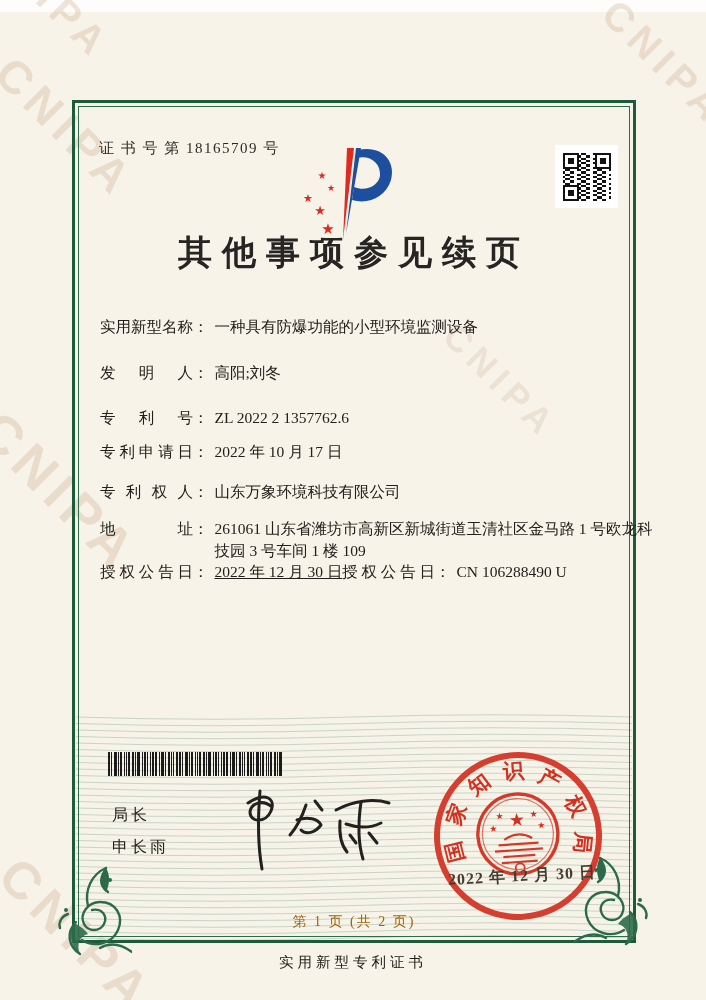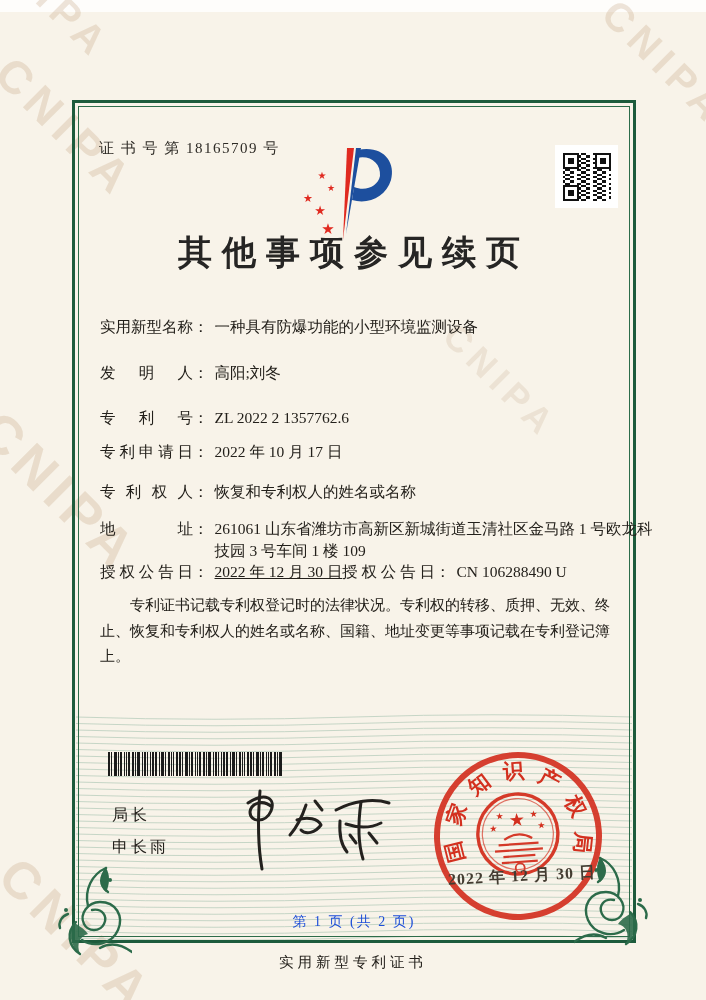--- a/index.html
+++ b/index.html
@@ -41,21 +41,21 @@
   .paras p{margin:0;text-indent:2em;}
   .barcode{position:absolute;left:108px;top:752px;width:178px;height:24px;display:flex;}
   .barcode div{height:24px;background:#1b1b1b;flex:none;}
   .signer{position:absolute;left:112px;top:805px;font-size:16px;letter-spacing:3px;}
   .signer div{margin-bottom:11px;}
   .signature{position:absolute;left:218px;top:783px;}
   .seal{position:absolute;left:424px;top:742px;width:188px;height:188px;transform:rotate(-4deg);}
   .seal-date{position:absolute;left:432px;top:866px;width:180px;text-align:center;
       font-size:16px;font-weight:700;color:#433c31;letter-spacing:1px;transform:rotate(-3deg);}
   .page-info{position:absolute;left:72px;top:913px;width:564px;text-align:center;
-      font-size:14px;letter-spacing:2px;color:#1d4ed8;}
+      font-size:14px;letter-spacing:2px;color:#a16207;}
   .note{position:absolute;left:0;top:953px;width:706px;text-align:center;
       font-size:14.5px;letter-spacing:4px;color:#23201b;}
 </style>
 </head>
 <body>
 
 <div class="page">
 
   <div class="scan-edge"></div>
 
@@ -396,35 +396,34 @@
   <div class="field" style="top:362px;">
     <span class="f-label">发明人</span><span class="f-colon">：</span><span class="f-value">高阳;刘冬</span>
   </div>
   <div class="field" style="top:407px;">
     <span class="f-label">专利号</span><span class="f-colon">：</span><span class="f-value">ZL 2022 2 1357762.6</span>
   </div>
   <div class="field" style="top:441px;">
     <span class="f-label">专利申请日</span><span class="f-colon">：</span><span class="f-value">2022 年 10 月 17 日</span>
   </div>
   <div class="field" style="top:481px;">
-    <span class="f-label">专利权人</span><span class="f-colon">：</span><span class="f-value">恢复和专利权人的姓名或名称</span>
+    <span class="f-label">专利权人</span><span class="f-colon">：</span><span class="f-value">山东万象环境科技有限公司</span>
   </div>
   <div class="field addr" style="top:518px;">
     <span class="f-label">地址</span><span class="f-colon">：</span><span class="f-value">261061 山东省潍坊市高新区新城街道玉清社区金马路 1 号欧龙科技园 3 号车间 1 楼 109</span>
   </div>
 
   <div class="field" style="top:561px;text-decoration:underline;">
     <span class="f-label">授权公告日</span><span class="f-colon">：</span><span class="f-value">2022 年 12 月 30 日</span>
   </div>
   <div class="field grant-right" style="top:561px;">
     <span class="f-label">授权公告日</span><span class="f-colon">：</span><span class="f-value">CN 106288490 U</span>
   </div>
 
   <div class="paras">
-    <p>专利证书记载专利权登记时的法律状况。专利权的转移、质押、无效、终止、恢复和专利权人的姓名或名称、国籍、地址变更等事项记载在专利登记簿上。</p>
   </div>
 
   <div class="barcode" id="barcode">
       <div style="width: 2px; margin-right: 1px;"></div>
       <div style="width: 1px; margin-right: 2px;"></div>
       <div style="width: 3px; margin-right: 1px;"></div>
       <div style="width: 1px; margin-right: 1px;"></div>
       <div style="width: 2px; margin-right: 2px;"></div>
       <div style="width: 1px; margin-right: 1px;"></div>
       <div style="width: 1px; margin-right: 1px;"></div>

